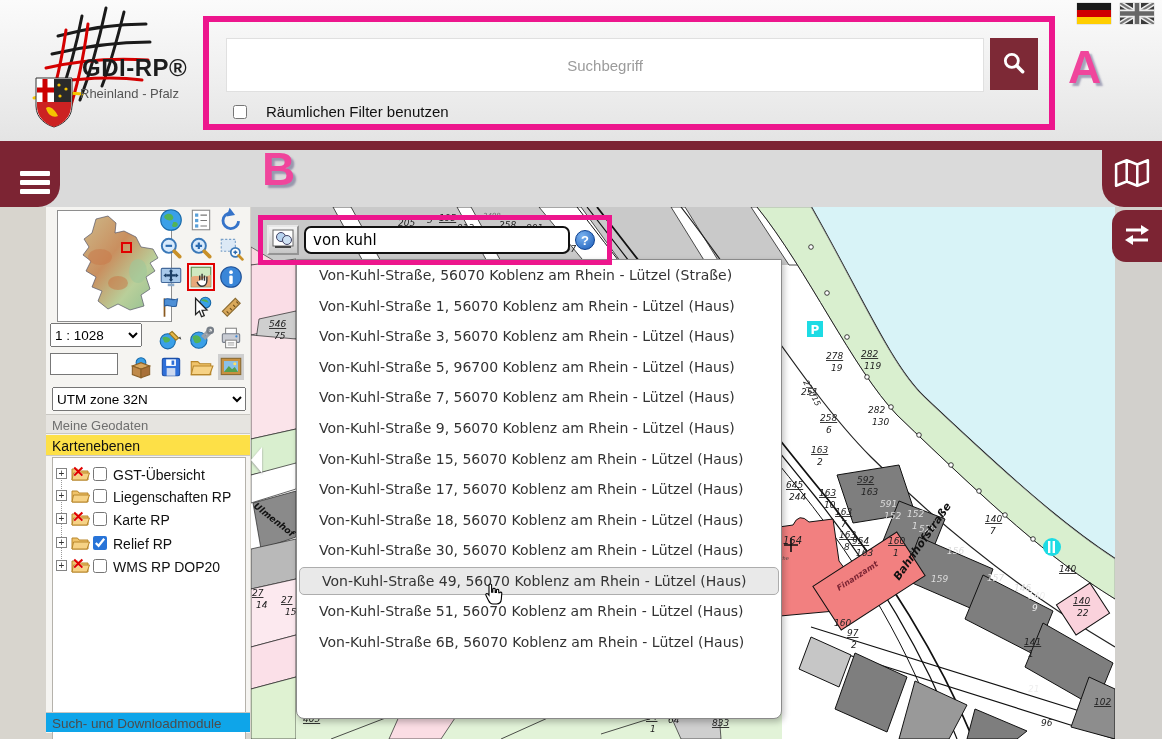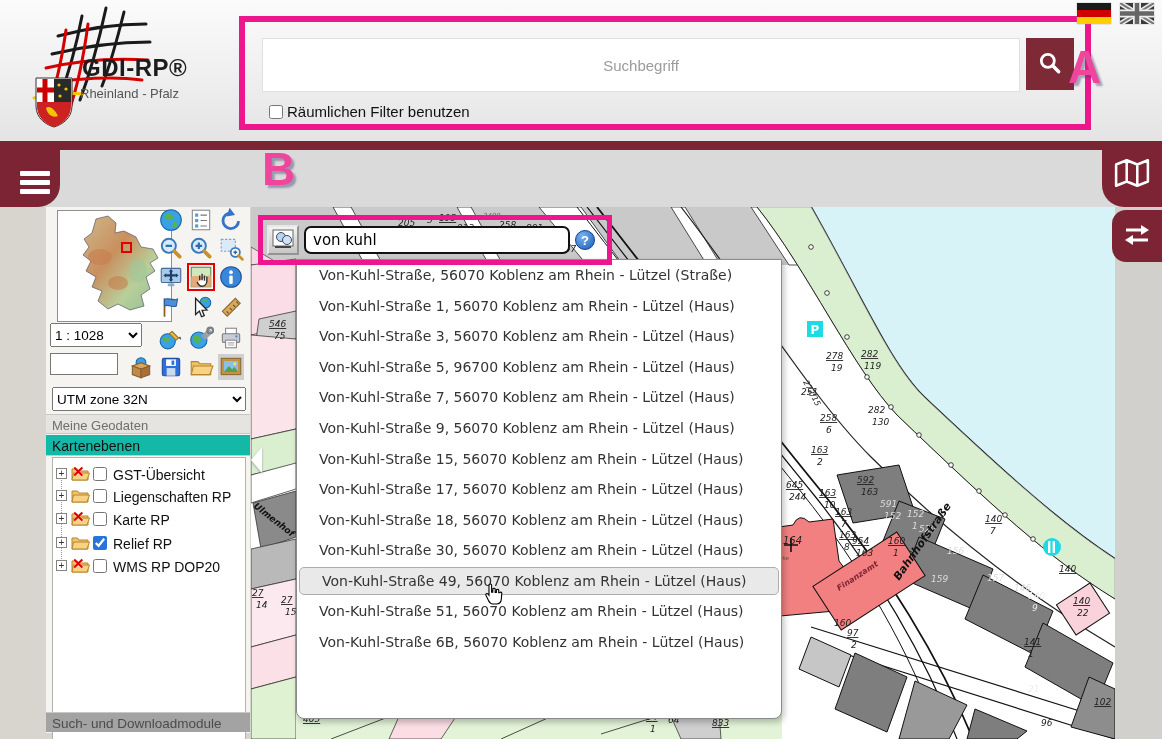--- a/index.html
+++ b/index.html
@@ -4,26 +4,26 @@
 <style>
   html,body{margin:0;padding:0;background:#b9b6b0;font-family:"Liberation Sans",sans-serif;}
   #app{position:relative;width:1162px;height:739px;overflow:hidden;background:#d5d3cf;}
 
   
   #header{position:absolute;left:0;top:0;width:1162px;height:141px;
     background:linear-gradient(180deg,#fbfbfb 0%,#efefef 55%,#e4e4e4 100%);}
   #logo{position:absolute;left:20px;top:4px;width:185px;height:132px;}
   .logo-title{position:absolute;left:62px;top:50px;font-size:24px;font-weight:bold;color:#1c1c1c;letter-spacing:.5px;}
   .logo-sub{position:absolute;left:60px;top:82px;font-size:13px;color:#555;}
-  #searchPanel{position:absolute;left:203px;top:16px;width:840px;height:102px;border:6px solid #ed168d;margin-left:36px;}
+  #searchPanel{position:absolute;left:203px;top:16px;width:840px;height:102px;border:6px solid #ed168d;}
   #hdrSearchInput{position:absolute;left:17px;top:16px;width:752px;height:50px;border:1px solid #e0e0e0;
     font-size:15px;text-align:center;color:#333;font-family:"Liberation Sans",sans-serif;}
   #hdrSearchInput::placeholder{color:#9b9b9b;}
   #hdrSearchBtn{position:absolute;left:781px;top:16px;width:48px;height:52px;background:#7d2936;border:none;cursor:pointer;}
-  #filterRow{position:absolute;left:24px;top:81px;display:flex;align-items:center;gap:4px;font-size:15px;color:#111;}
+  #filterRow{position:absolute;left:24px;top:81px;display:flex;align-items:center;gap:19px;font-size:15px;color:#111;}
   #filterRow input{width:14px;height:14px;margin:0;}
   .flag{position:absolute;top:3px;width:34px;height:21px;box-shadow:0 0 1px #888;}
   #flagDe{left:1077px;} #flagEn{left:1120px;}
   .annot{position:absolute;font-size:46px;font-weight:800;color:#f0459c;
     text-shadow:3px 3px 2px rgba(70,70,120,.45);font-family:"Liberation Sans",sans-serif;}
   #annotA{left:1068px;top:40px;} #annotB{left:262px;top:142px;}
 
   
   #menubar{position:absolute;left:0;top:141px;width:1162px;height:66px;background:#dadada;}
   #menubar .topstrip{position:absolute;left:0;top:0;width:100%;height:9px;background:#7c2433;}
@@ -41,31 +41,31 @@
   #sidePanel{position:absolute;left:46px;top:0;width:204px;height:526px;background:#f5f4f1;}
   #ovBox{position:absolute;left:57px;top:3px;width:113px;height:110px;background:#fff;border:1px solid #8e8e8e;}
   .tbtn{position:absolute;width:26px;height:26px;border:none;background:transparent;padding:0;cursor:pointer;}
   .tbtn.active{outline:2px solid #e00000;outline-offset:-1px;}
   .tbtn.tile{background:#cfcfcf;}
   #scaleSel{position:absolute;left:50px;top:116px;width:92px;height:24px;font-size:13.5px;}
   #gotoInput{position:absolute;left:50px;top:146px;width:62px;height:18px;border:1px solid #777;font-size:12px;}
   #crsSel{position:absolute;left:52px;top:180px;width:194px;height:24px;font-size:13.5px;}
   .band{position:absolute;left:46px;width:204px;font-size:13px;padding:3px 0 0 6px;box-sizing:border-box;}
   #bandGeo{top:207px;height:20px;background:#e6e4e0;border-top:1px solid #c9c7c2;border-bottom:1px solid #c9c7c2;color:#6f6f6f;}
-  #bandKarten{top:228px;height:21px;background:#14b8a6;border-bottom:1px solid #cbc9c4;color:#111;font-size:14px;}
+  #bandKarten{top:228px;height:21px;background:#fde047;border-bottom:1px solid #cbc9c4;color:#111;font-size:14px;}
   #treeBox{position:absolute;left:52px;top:250px;width:192px;height:454px;background:#fff;border:1px solid #b5b2ab;}
   #treeGuide{position:absolute;left:8px;top:12px;height:95px;border-left:1px dotted #999;}
   .layer-row{position:absolute;left:0;width:100%;height:20px;}
   .expand{position:absolute;left:3px;top:3px;width:11px;height:11px;background:#fff;border:1px solid #848484;
     font-size:10px;line-height:9px;text-align:center;color:#333;box-sizing:border-box;cursor:pointer;}
   .licon{position:absolute;left:17px;top:0px;width:20px;height:18px;}
   .redx{position:absolute;left:2px;top:-2px;color:#e00000;font-size:15px;font-weight:bold;text-shadow:0 0 1px #fff;}
   .layer-row input{position:absolute;left:40px;top:2px;width:14px;height:14px;margin:0;accent-color:#2874d8;}
   .layer-label{position:absolute;left:60px;top:2px;font-size:14px;color:#111;white-space:nowrap;}
-  #bandModule{top:505px;height:20px;background:#a3a3a3;border-top:1px solid #c9c7c2;color:#4c4c4c;font-size:13.5px;}
+  #bandModule{top:505px;height:20px;background:#0ea5e9;border-top:1px solid #c9c7c2;color:#4c4c4c;font-size:13.5px;}
 
   
   #mapArea{position:absolute;left:251px;top:207px;width:864px;height:532px;overflow:hidden;background:#fff;}
   #rightGutter{position:absolute;left:1115px;top:207px;width:47px;height:532px;background:#d2d0cc;}
   #collapseArrow{position:absolute;left:0;top:240px;width:0;height:0;border-top:13px solid transparent;
     border-bottom:13px solid transparent;border-right:11px solid #fff;filter:drop-shadow(0 1px 1px #999);z-index:5;cursor:pointer;}
 
   
   #mapSearch{position:absolute;left:7px;top:8px;width:336px;height:40px;border:5px solid #ed168d;
     display:flex;align-items:center;gap:5px;padding:0 4px;z-index:20;}

